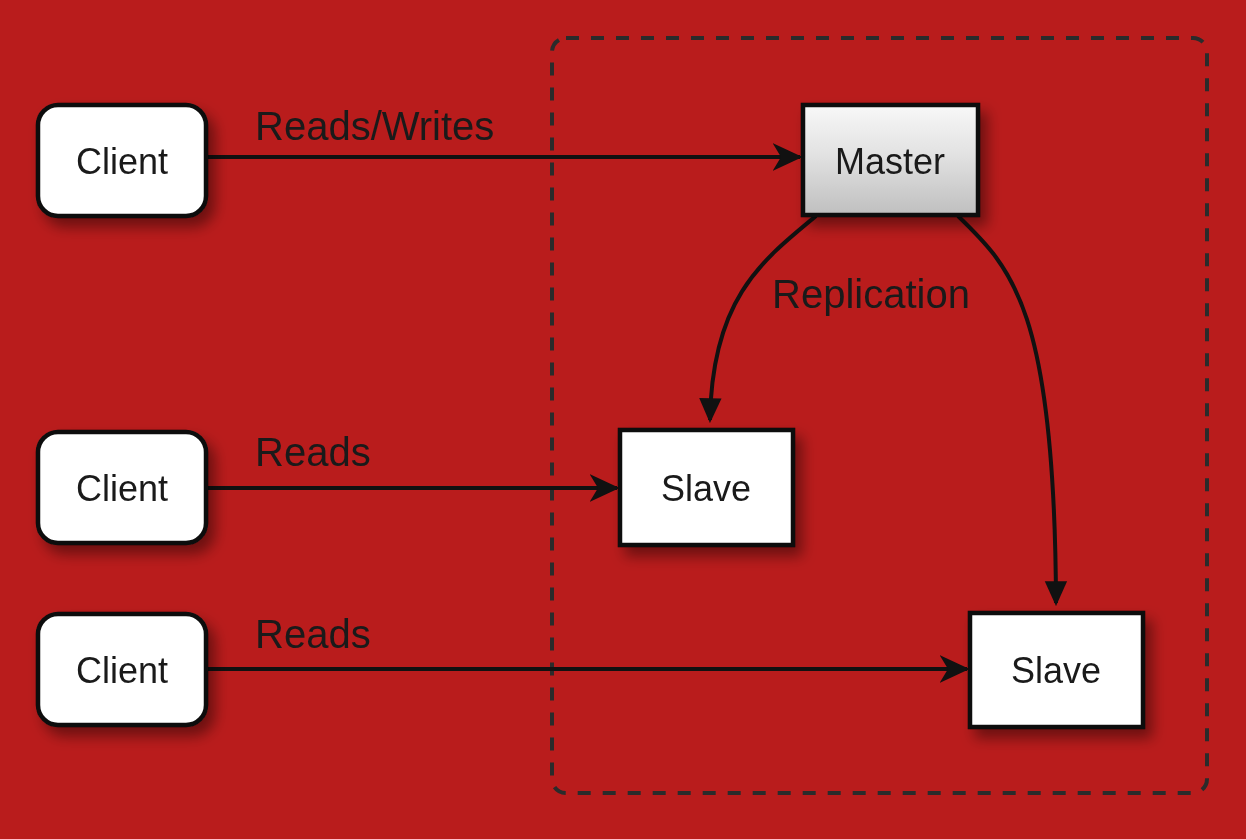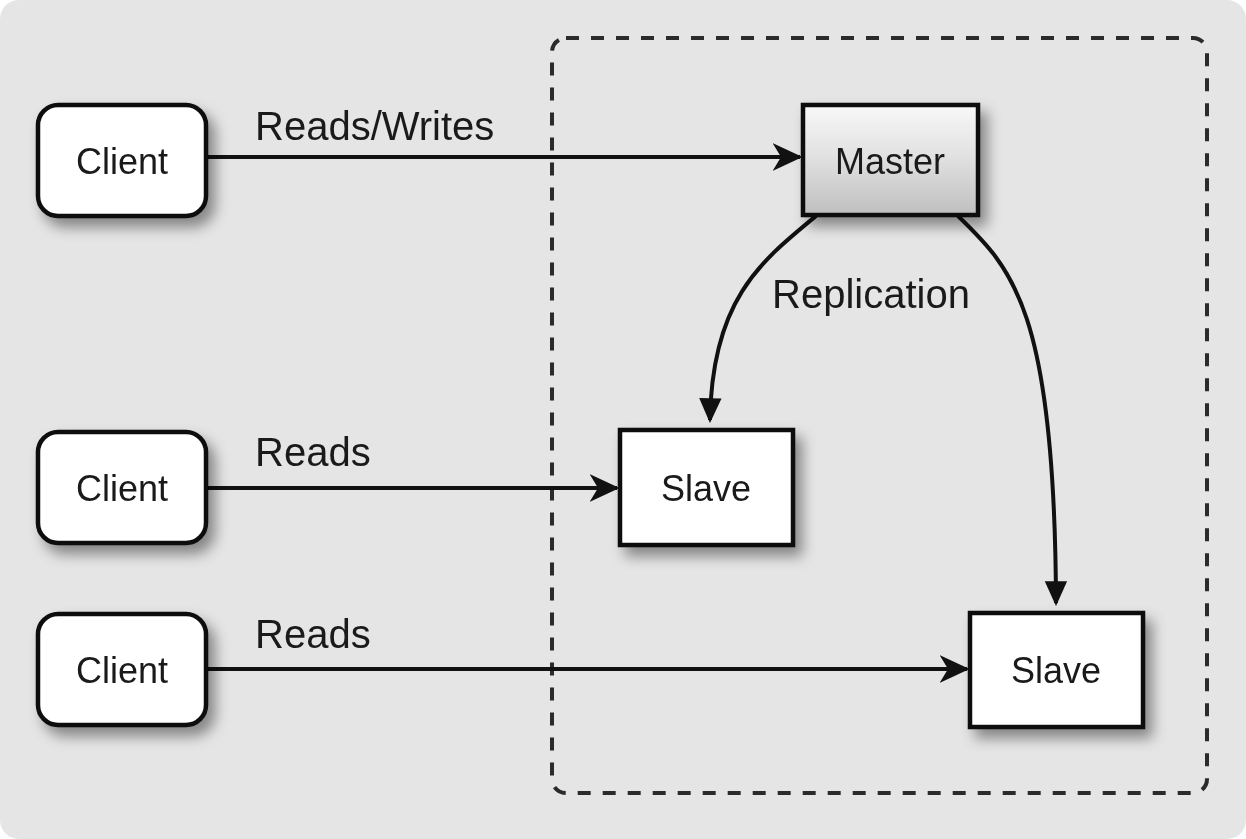--- a/index.html
+++ b/index.html
@@ -10,22 +10,21 @@
   body {
     width: 1246px;
     height: 839px;
     overflow: hidden;
     font-family: "Liberation Sans", sans-serif;
   }
   #diagram-root {
     position: relative;
     width: 1246px;
     height: 839px;
-    background: #e5e5e5;
-    border-radius: 19px;
+    background: #b91c1c;
   }
   #diagram-svg {
     position: absolute;
     top: 0;
     left: 0;
     width: 1246px;
     height: 839px;
     display: block;
   }
   .node-label {

